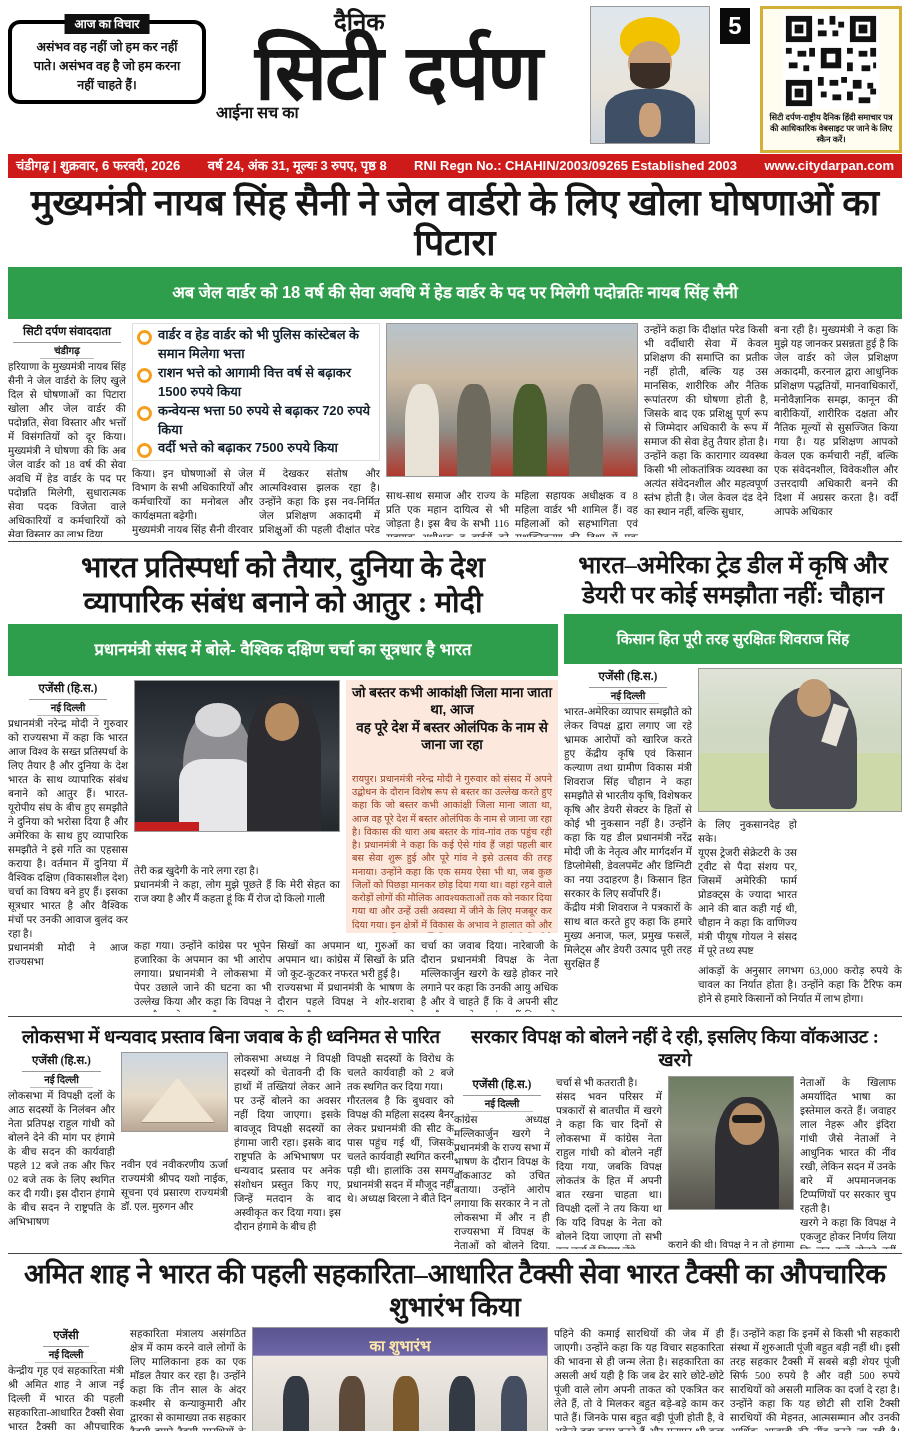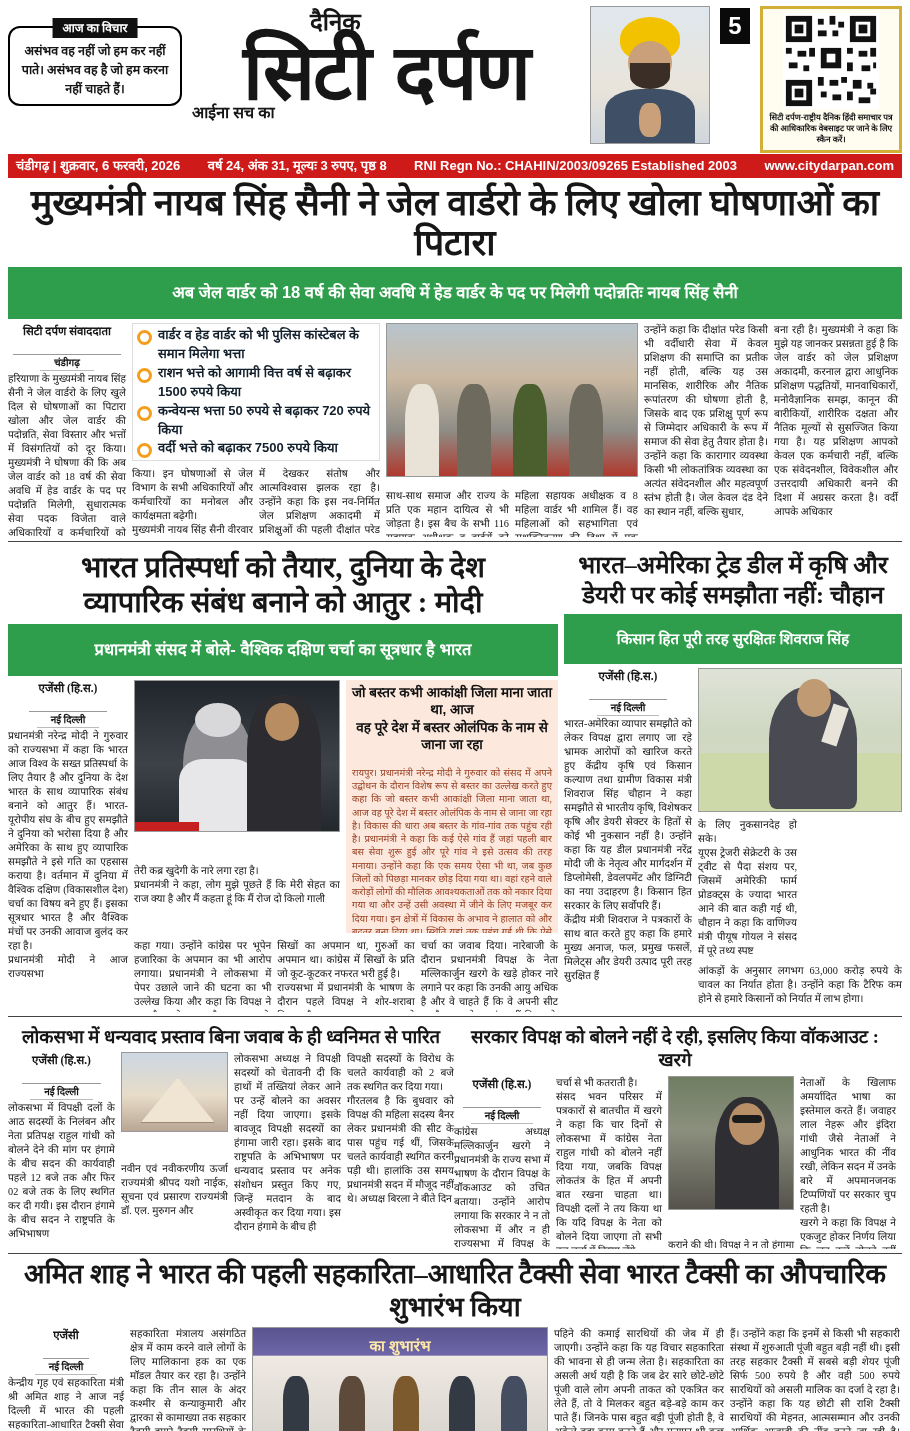--- a/index.html
+++ b/index.html
@@ -1,20 +1,20 @@
 <!DOCTYPE html>
 <html lang="hi"><head>
 <meta charset="utf-8">
 <style>
   html,body{margin:0;padding:0;background:#e8e8e8;}
   .page{width:910px;height:1431px;margin:0 auto;background:#ffffff;box-sizing:border-box;
         padding:6px 8px;overflow:hidden;font-family:"Liberation Serif", serif;color:#161616;}
   
   .hdr{display:flex;align-items:flex-start;gap:10px;height:146px;}
-  .thought{width:158px;border:2px solid #000000;border-radius:12px;margin-top:20px;padding:14px 6px 6px;
+  .thought{width:158px;border:4px solid #000000;border-radius:12px;margin-top:14px;padding:14px 16px 6px;
            text-align:center;font-weight:bold;font-size:12.5px;line-height:1.5;position:relative;background:#fff;}
   .thought .tt{position:absolute;top:-10px;left:50%;transform:translateX(-50%);background:#111;color:#fff;
            font-size:12px;padding:1px 10px;white-space:nowrap;}
   .mast{flex:1;text-align:center;line-height:1;}
   .mast .daily{font-size:24px;font-weight:bold;text-align:left;margin-left:118px;margin-top:4px;}
   .mast .title{font-size:77px;font-weight:800;letter-spacing:-2px;font-family:"DejaVu Serif", serif;}
   .mast .tag{font-size:16px;font-weight:bold;text-align:left;margin-right:40px;margin-top:-6px;}
   .cmphoto{width:118px;height:136px;border:1px solid #bbb;position:relative;overflow:hidden;
            background:linear-gradient(180deg,#dfe7ee 0%,#e9e4da 60%,#cfd6dd 100%);flex:none;}
   .cmphoto .turban{position:absolute;left:29px;top:10px;width:60px;height:44px;background:#f2c200;border-radius:50% 50% 42% 42%;}
@@ -33,21 +33,21 @@
   
   .h1main{font-size:36px;font-weight:800;text-align:center;margin:6px 0 4px;line-height:1.1;}
   .bar{color:#fff;text-align:center;font:bold 16.5px/1.45 "Liberation Sans", sans-serif;padding:14px 4px;}
   .green{background:#2f9e4c;}
   .h2{font-size:29px;font-weight:800;text-align:center;line-height:1.2;margin:4px 0;white-space:pre-line;}
   .h2b{font-size:24px;font-weight:800;text-align:center;line-height:1.25;margin:4px 0;white-space:pre-line;}
   .h3{font-size:18.5px;font-weight:800;text-align:center;line-height:1.25;margin:5px 0 3px;}
   
   .col{font-size:10.3px;line-height:1.36;text-align:justify;white-space:pre-line;}
   .byline{text-align:center;font-weight:bold;font-size:11.5px;padding-bottom:1px;}
-  .byline .ag{display:inline-block;border-bottom:1px solid #999;padding:0 10px 16px;}
+  .byline .ag{display:inline-block;border-bottom:1px solid #999;padding:0 10px 4px;}
   .byline .ct{font-weight:bold;font-size:10px;border-bottom:1px solid #bbb;display:inline-block;padding:0 14px 1px;}
   .gap6{display:grid;gap:6px;}
   
   .s1{display:grid;grid-template-columns:118px 248px 252px 124px 124px;gap:6px;height:214px;overflow:hidden;margin-top:4px;}
   .bbox{border:1px solid #ddd;padding:2px 4px;}
   .bullet{display:flex;gap:6px;align-items:flex-start;font:bold 13px/1.45 "Liberation Sans", sans-serif;color:#13202c;}
   .bullet .dot{width:9px;height:9px;border:3px solid #f59e1b;border-radius:50%;flex:none;margin-top:4px;background:#fff;}
   .photo{position:relative;overflow:hidden;border:1px solid #999;}
   .ph1{height:152px;background:linear-gradient(180deg,#b8c4cc 0%,#cbb9a2 35%,#8e8d86 70%,#b0392e 100%);}
   .ph1 .p{position:absolute;bottom:0;width:34px;height:92px;background:#e8e3d6;border-radius:40% 40% 0 0;}
@@ -69,21 +69,21 @@
         clip-path:polygon(0 100%,50% 0,100% 100%);}
   .ph5{height:132px;background:linear-gradient(180deg,#6f7e62 0%,#8b8f7d 40%,#55524c 100%);}
   .ph5 .kh{position:absolute;left:46px;top:20px;width:64px;height:112px;background:#2e2e33;border-radius:45% 45% 0 0;}
   .ph5 .fk{position:absolute;left:60px;top:26px;width:36px;height:42px;background:#b98f68;border-radius:50%;}
   .ph5 .g{position:absolute;left:63px;top:38px;width:30px;height:8px;background:#1c1c1c;border-radius:4px;}
   .ph6{height:150px;background:linear-gradient(180deg,#5a5490 0%,#6e66a8 18%,#efe9e2 19%,#d9d5cf 72%,#b8434e 86%,#e77fae 100%);}
   .ph6 .ban{position:absolute;top:9px;width:100%;text-align:center;color:#ffe9a8;font:bold 15px/1.2 "Liberation Sans", sans-serif;}
   .ph6 .per{position:absolute;top:48px;width:26px;height:58px;background:#333a44;border-radius:40% 40% 0 0;}
   .sep{border:0;border-top:1.5px solid #444;margin:4px 0;}
   .boxbastar{background:#fce8dc;padding:4px 6px;overflow:hidden;}
-  .boxbastar .bt{font:bold 13.5px/1.3 "Liberation Sans", sans-serif;text-align:center;color:#111;margin-bottom:12px;white-space:pre-line;}
+  .boxbastar .bt{font:bold 13.5px/1.3 "Liberation Sans", sans-serif;text-align:center;color:#111;margin-bottom:18px;white-space:pre-line;}
   .boxbastar .bb{font-size:9.6px;line-height:1.38;color:#9a4326;text-align:justify;}
   .cap{font-size:10px;line-height:1.3;text-align:justify;white-space:pre-line;}
 </style>
 </head>
 <body>
 
 <div class="page">
 
   <div class="hdr">
     <div class="thought">

